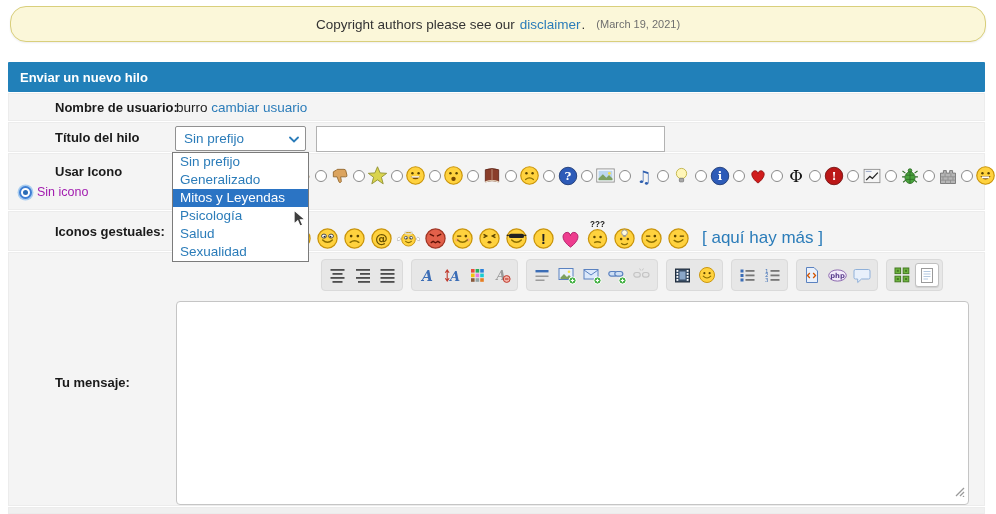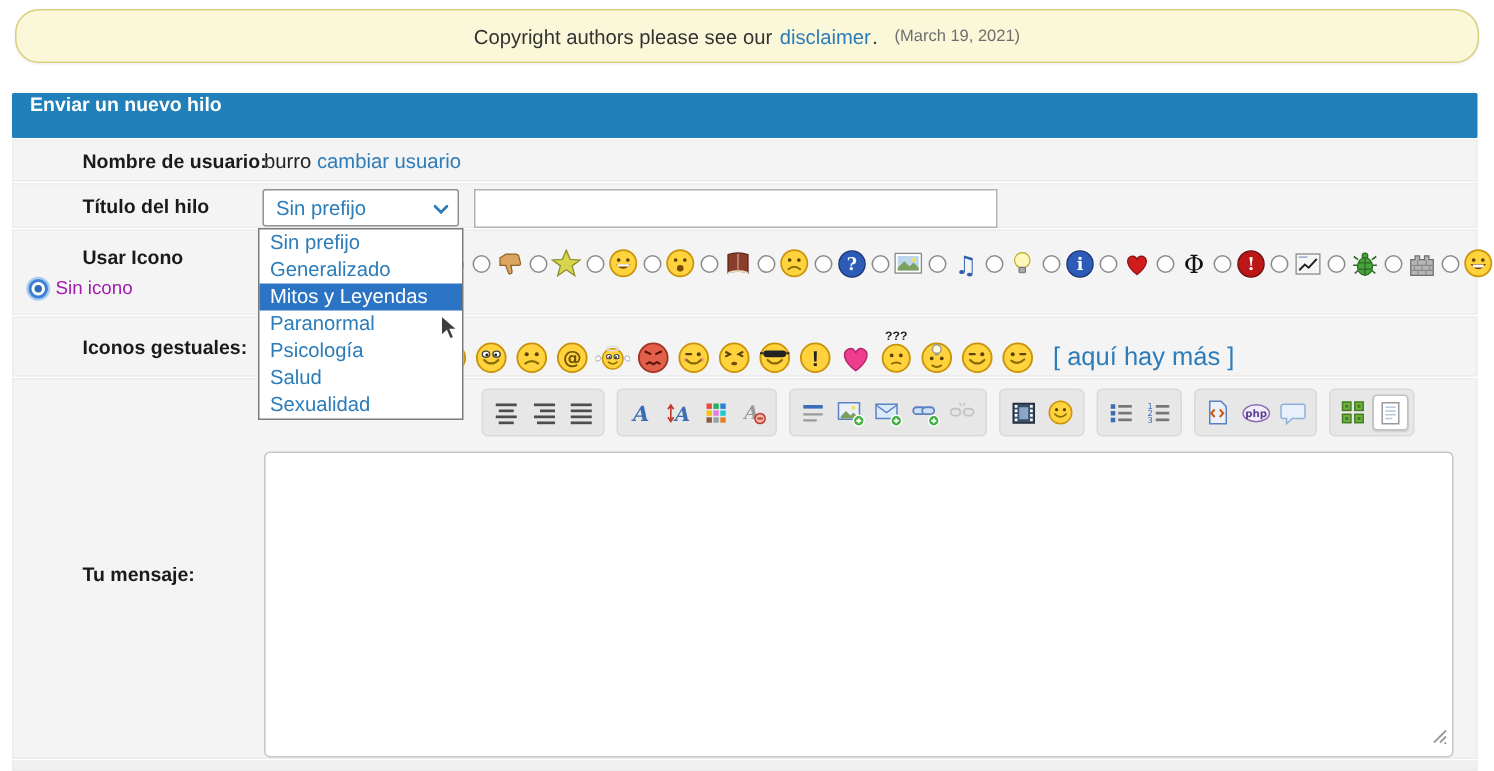--- a/index.html
+++ b/index.html
@@ -12,21 +12,21 @@
     background:#fbf7d9; border:1px solid #d9cf7c; border-radius:16px;
     box-shadow:0 1px 2px rgba(0,0,0,.07);
     display:flex; align-items:center; justify-content:center; gap:5px;
     font-size:13.5px; color:#333; }
   .banner .date { font-size:11px; color:#6e6e6e; margin-left:6px;text-align:right; }
   a.lnk { color:#2b7cb9; text-decoration:none; cursor:pointer; }
 
   
   .thead { position:absolute; left:8px; top:62px; width:977px; height:30px;
     background:#2180b9; color:#fff; font-size:13px; font-weight:bold;
-    display:flex; padding-left:12px; border-radius:1px; }
+    display:flex; align-items:center; padding-left:12px; border-radius:1px; }
 
   
   .row { position:absolute; left:8px; width:977px; background:#f4f4f4;
     border:1px solid #ececec; }
   .row .lbl { position:absolute; left:12px; font-size:13px; font-weight:bold; color:#1a1a1a;margin-left:34px; }
   #row-user   { top:93px;  height:28px; }
   #row-title  { top:122px; height:30px; }
   #row-icon   { top:153px; height:57px;text-decoration:underline; }
   #row-smiley { top:211px; height:40px; }
   #row-msg    { top:252px; height:254px; }
@@ -670,21 +670,20 @@
       </div>
     </div>
   </div>
 
   <div class="row" id="row-next"></div>
 
   <div class="dropdown" id="dropdown">
       <div class="opt">Sin prefijo</div>
       <div class="opt">Generalizado</div>
       <div class="opt hl">Mitos y Leyendas</div>
-      <div class="opt">Paranormal</div>
       <div class="opt">Psicología</div>
       <div class="opt">Salud</div>
       <div class="opt">Sexualidad</div>
     </div>
 
   <div class="cursor">
     <svg width="18" height="19" viewBox="0 0 18 19">
       <path d="M2 1 L2 15.2 L5.7 11.9 L8 17.2 L10.8 16 L8.5 10.8 L13.4 10.8 Z" fill="#3e3e3e" stroke="#ffffff" stroke-width="1.3"></path>
     </svg>
   </div>

